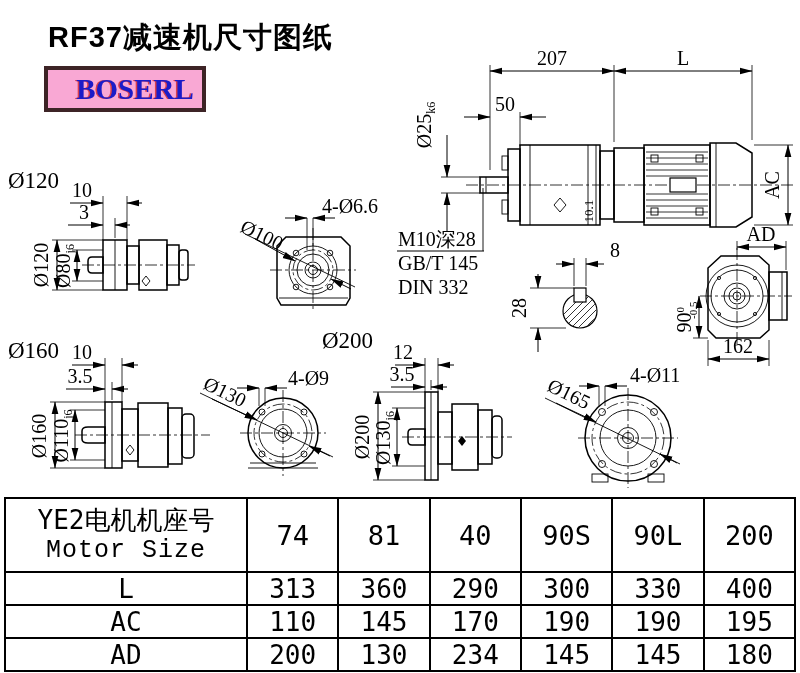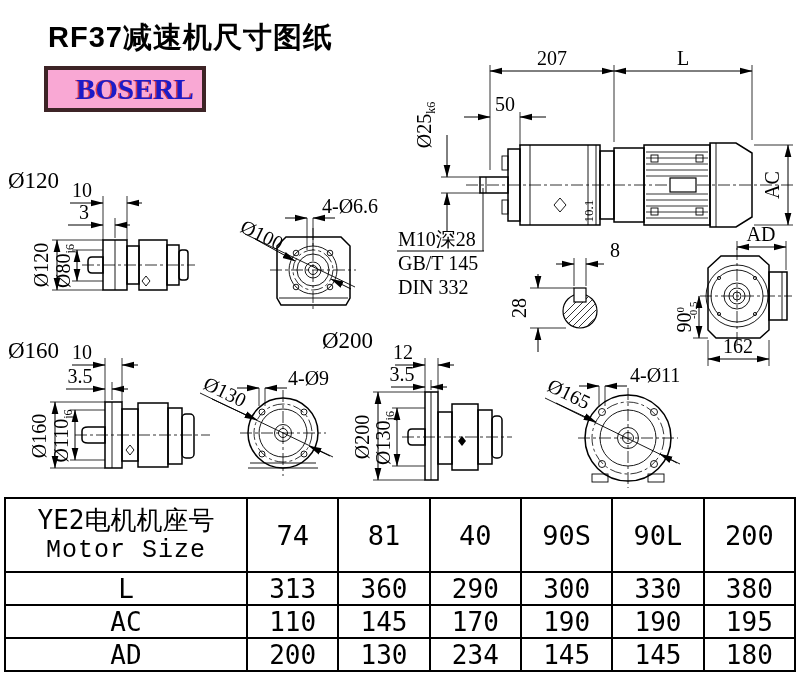--- a/index.html
+++ b/index.html
@@ -379,21 +379,21 @@
       <td>90L</td>
       <td>200</td>
     </tr>
     <tr class="drow">
       <td>L</td>
       <td>313</td>
       <td>360</td>
       <td>290</td>
       <td>300</td>
       <td>330</td>
-      <td>380</td>
+      <td>400</td>
     </tr>
     <tr class="drow">
       <td>AC</td>
       <td>110</td>
       <td>145</td>
       <td>170</td>
       <td>190</td>
       <td>190</td>
       <td>195</td>
     </tr>

